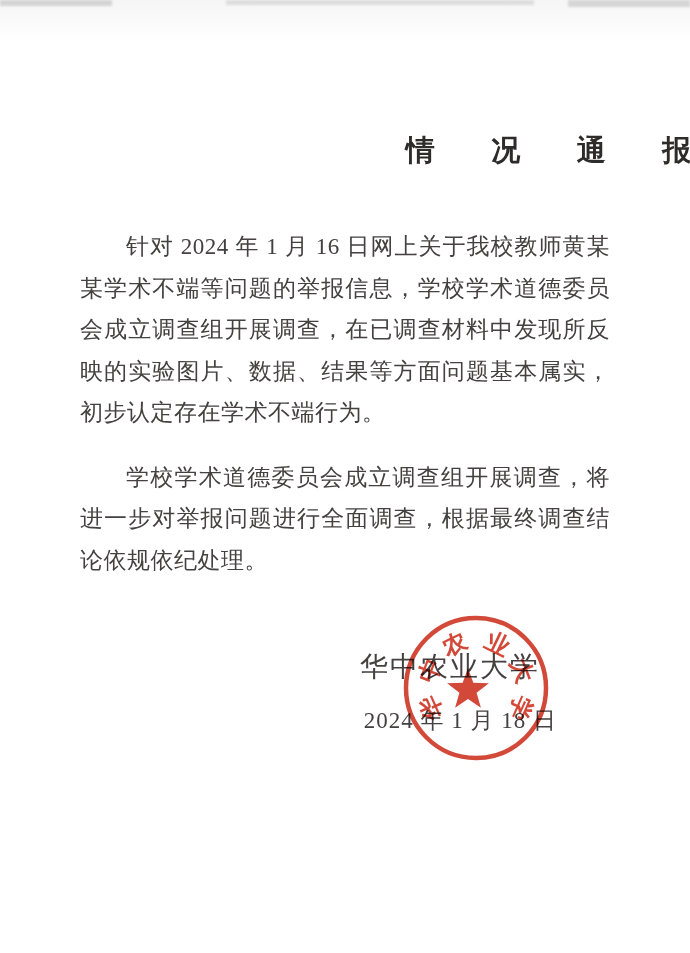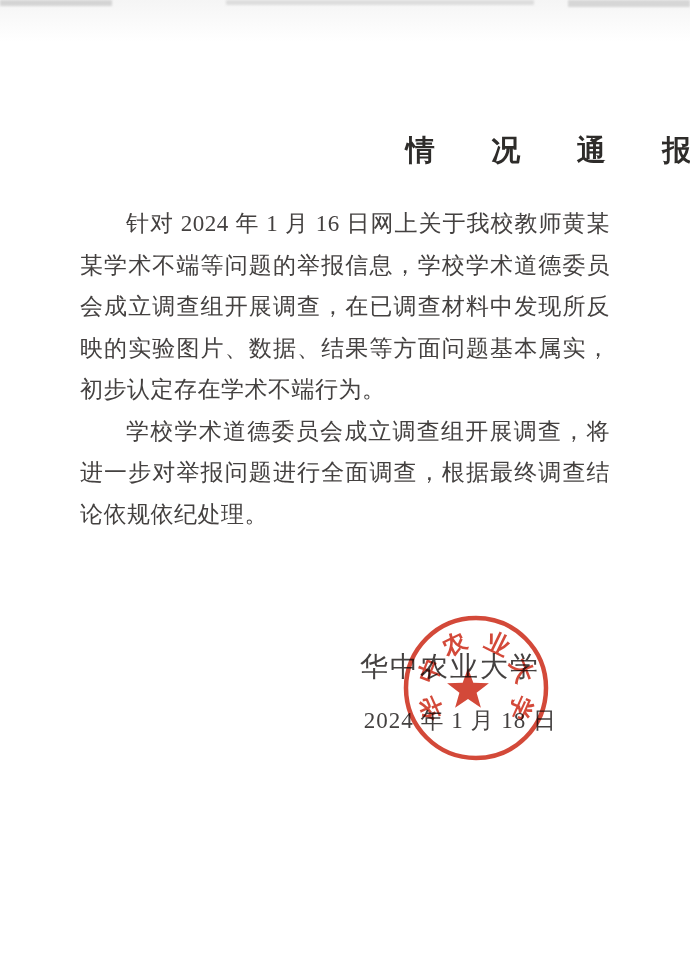--- a/index.html
+++ b/index.html
@@ -46,21 +46,21 @@
     position: absolute;
     top: 203px;
     left: 80px;
     width: 530px;
     font-size: 23px;
     line-height: 41.5px;
     text-align: justify;
     color: #444140;
     letter-spacing: 0.5px;
   }
-  .body-text p { text-indent: 2em; }
+  .body-text p { text-indent: 2em; margin-top: 23px; }
 
   .signature {
     position: absolute;
     top: 648px;
     right: 150px;
     font-size: 28px;
     letter-spacing: 2px;
     color: #444140;
   }
   .sig-date {

